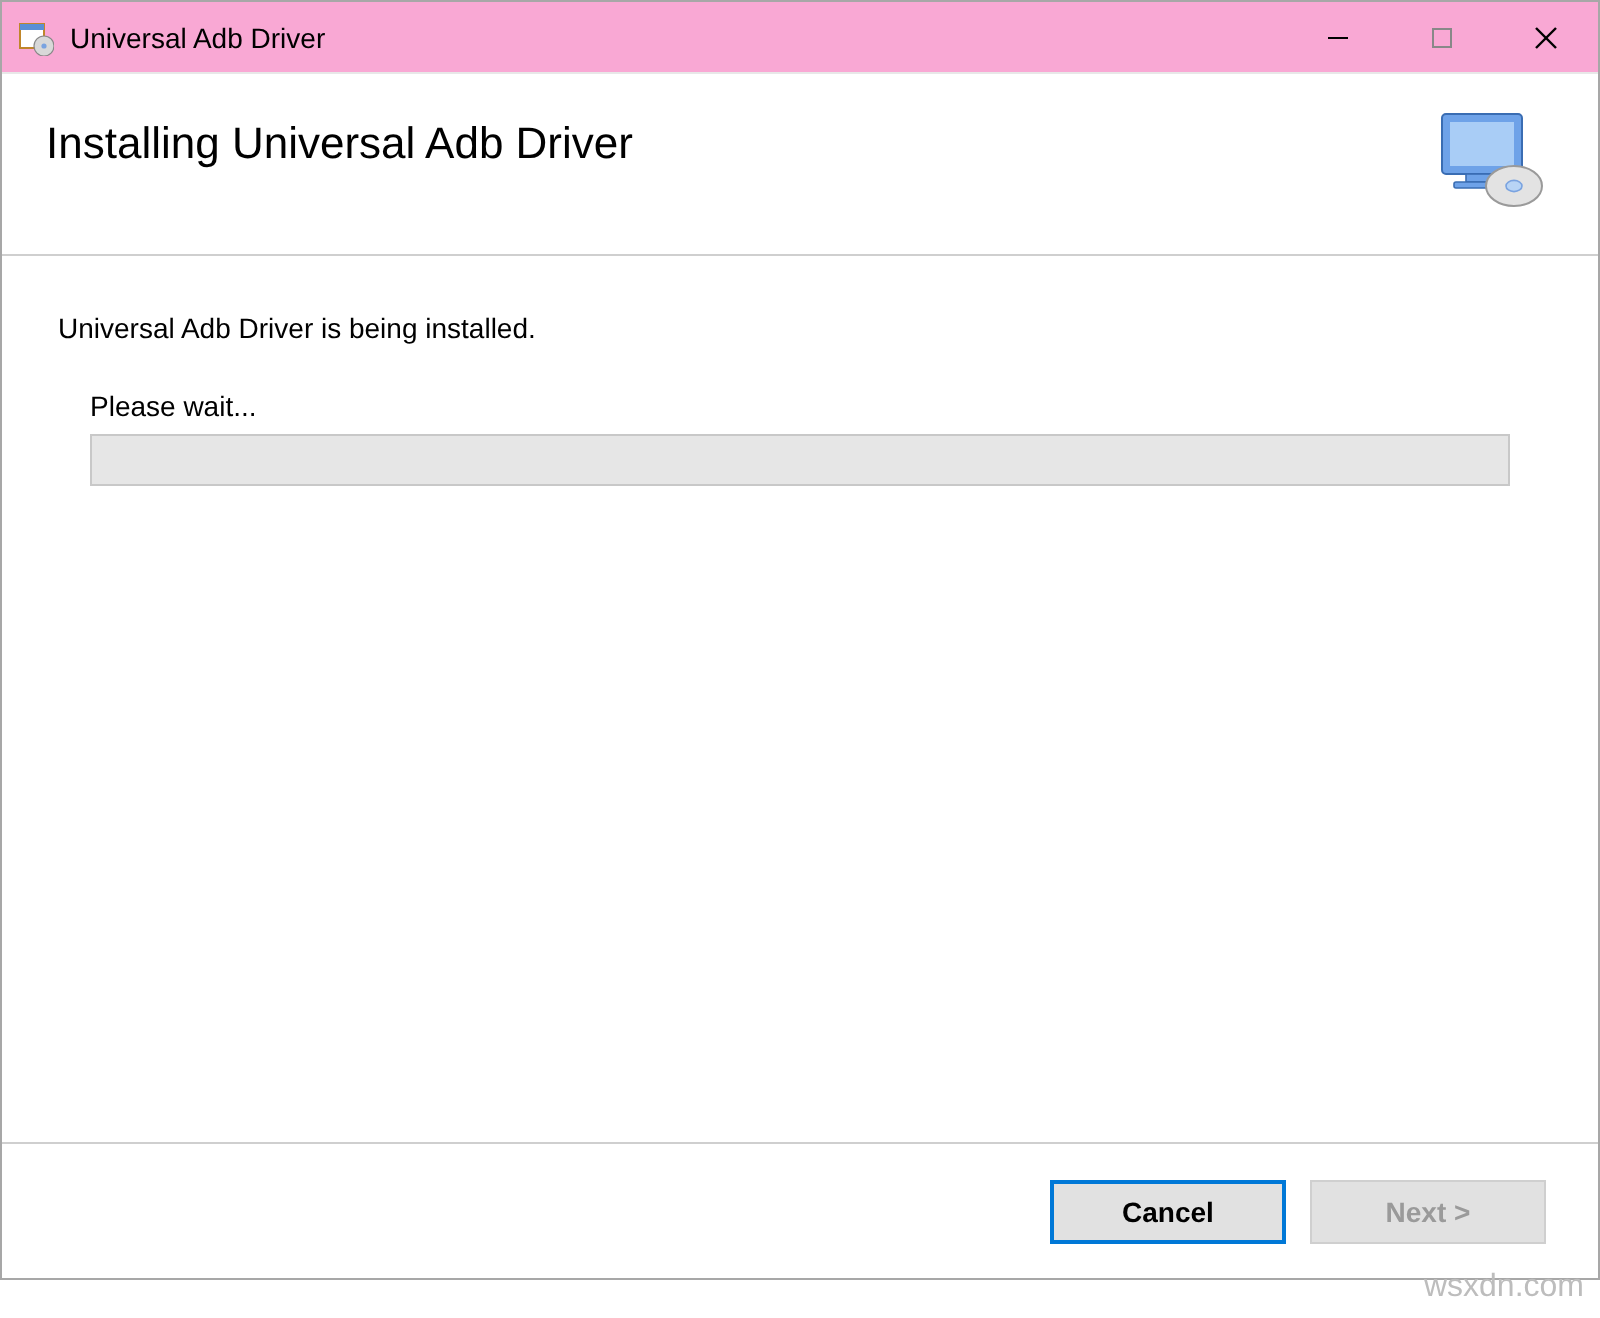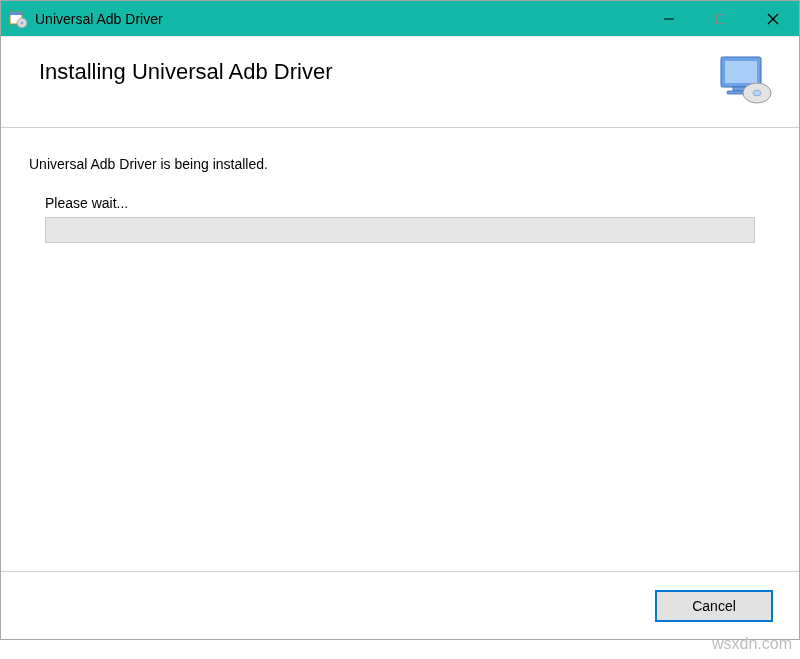--- a/index.html
+++ b/index.html
@@ -16,21 +16,21 @@
       border: 1px solid #a7a7a7;
       background: #fff;
       display: flex;
       flex-direction: column;
     }
     .titlebar {
       height: 36px;
       display: flex;
       align-items: center;
       padding-left: 8px;
-      background: #14b8a6;
+      background: #f9a8d4;
       border-bottom: 1px solid #e8e8e8;
     }
     .title-icon {
       width: 18px;
       height: 18px;
       margin-right: 8px;
     }
     .title-text {
       font-size: 14px;
       color: #000;
@@ -44,21 +44,21 @@
       width: 52px;
       display: flex;
       align-items: center;
       justify-content: center;
       font-size: 14px;
       color: #000;
       font-family: "Segoe UI", sans-serif;
     }
     .win-btn.max { color: #555; }
     .header {
-      padding: 22px 26px 22px 38px;
+      padding: 22px 26px 22px 22px;
       display: flex;
       align-items: flex-start;
       border-bottom: 1px solid #cfcfcf;
     }
     .header-title {
       font-size: 22px;
       font-weight: 400;
       color: #000;
       flex: 1;
     }
@@ -90,20 +90,21 @@
       margin: 0 16px;
     }
     .footer {
       height: 68px;
       border-top: 1px solid #cfcfcf;
       display: flex;
       align-items: center;
       justify-content: flex-end;
       padding-right: 26px;
       gap: 12px;
+      font-weight: bold;
     }
     .btn {
       width: 118px;
       height: 32px;
       font-size: 14px;
       font-family: inherit;
       background: #e1e1e1;
       border: 1px solid #adadad;
       color: #000;
       display: flex;
@@ -176,17 +177,18 @@
   </div>
 
   <div class="content">
     <div class="status-text">Universal Adb Driver is being installed.</div>
     <div class="wait-text">Please wait...</div>
     <div class="progress-bar"></div>
   </div>
 
   <div class="footer">
     <div class="btn default">Cancel</div>
+    <div class="btn disabled">Next &gt;</div>
   </div>
 
 </div>
 
 <div class="watermark">wsxdn.com</div>
 
 </body></html>

